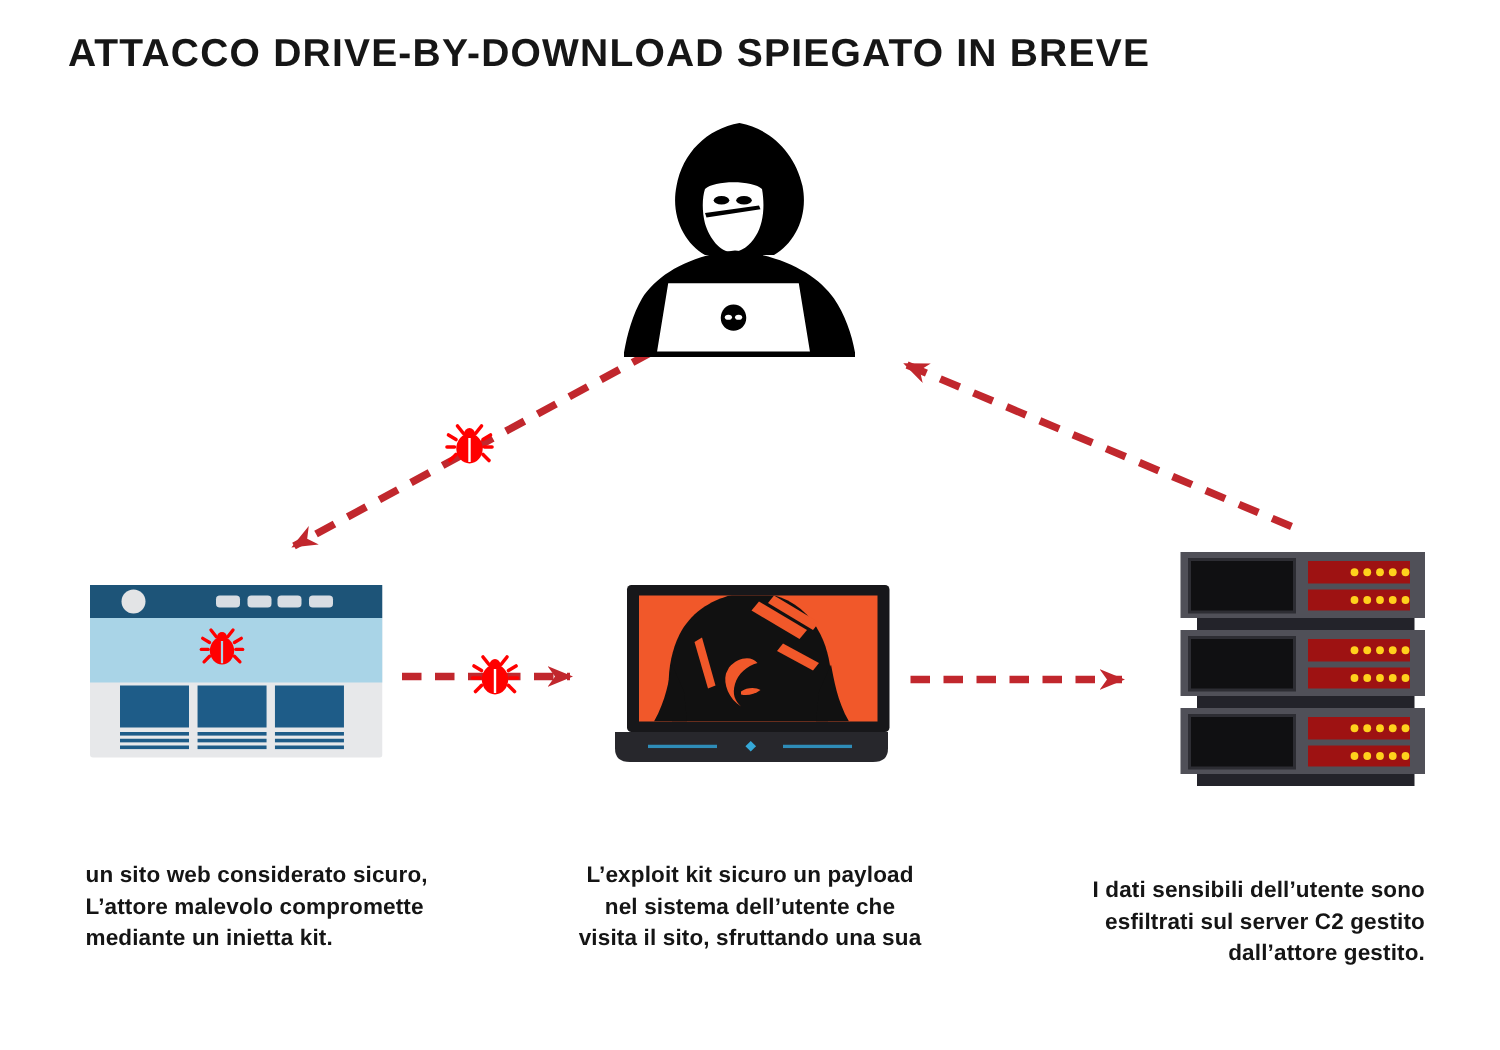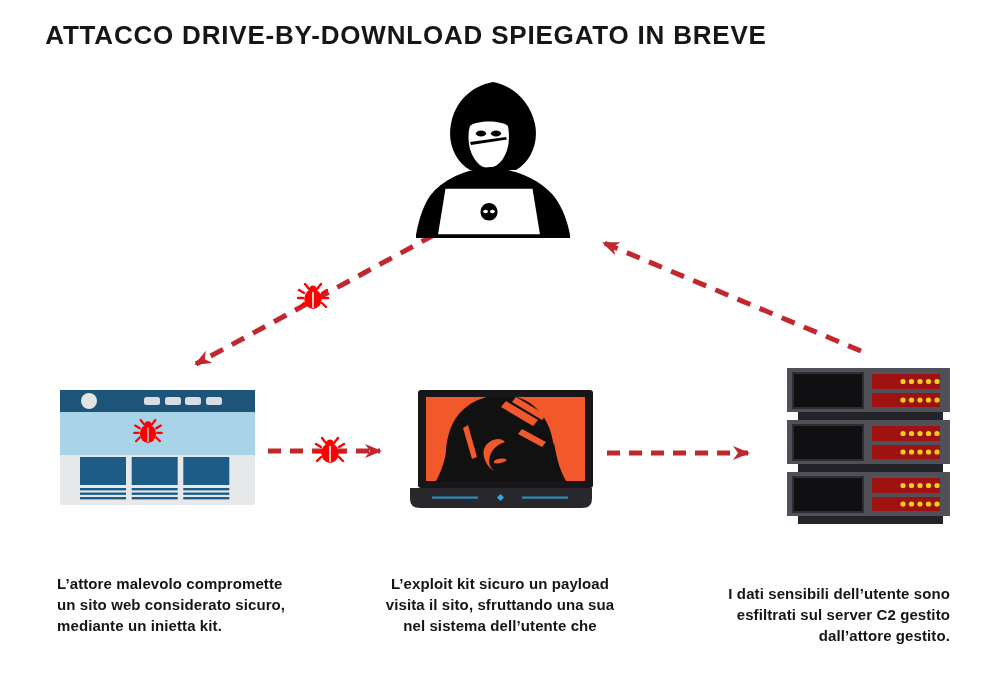--- a/index.html
+++ b/index.html
@@ -211,28 +211,28 @@
           <circle cx="129.5" cy="32" r="2.6"></circle>
           <circle cx="138" cy="32" r="2.6"></circle>
           <circle cx="146.5" cy="32" r="2.6"></circle>
           <circle cx="155" cy="32" r="2.6"></circle>
       </g>
     </g>
   </g>
 </svg>
 
 <div class="caption" id="caption-compromise">
+  <span>un sito web considerato sicuro,</span>
   <span>L’attore malevolo compromette</span>
-  <span>un sito web considerato sicuro,</span>
   <span>mediante un inietta kit.</span>
 </div>
 
 <div class="caption" id="caption-exploit">
   <span>L’exploit kit sicuro un payload</span>
+  <span>nel sistema dell’utente che</span>
   <span>visita il sito, sfruttando una sua</span>
-  <span>nel sistema dell’utente che</span>
 </div>
 
 <div class="caption" id="caption-exfiltration">
   <span>I dati sensibili dell’utente sono</span>
   <span>esfiltrati sul server C2 gestito</span>
   <span>dall’attore gestito.</span>
 </div>
 
 </body></html>

